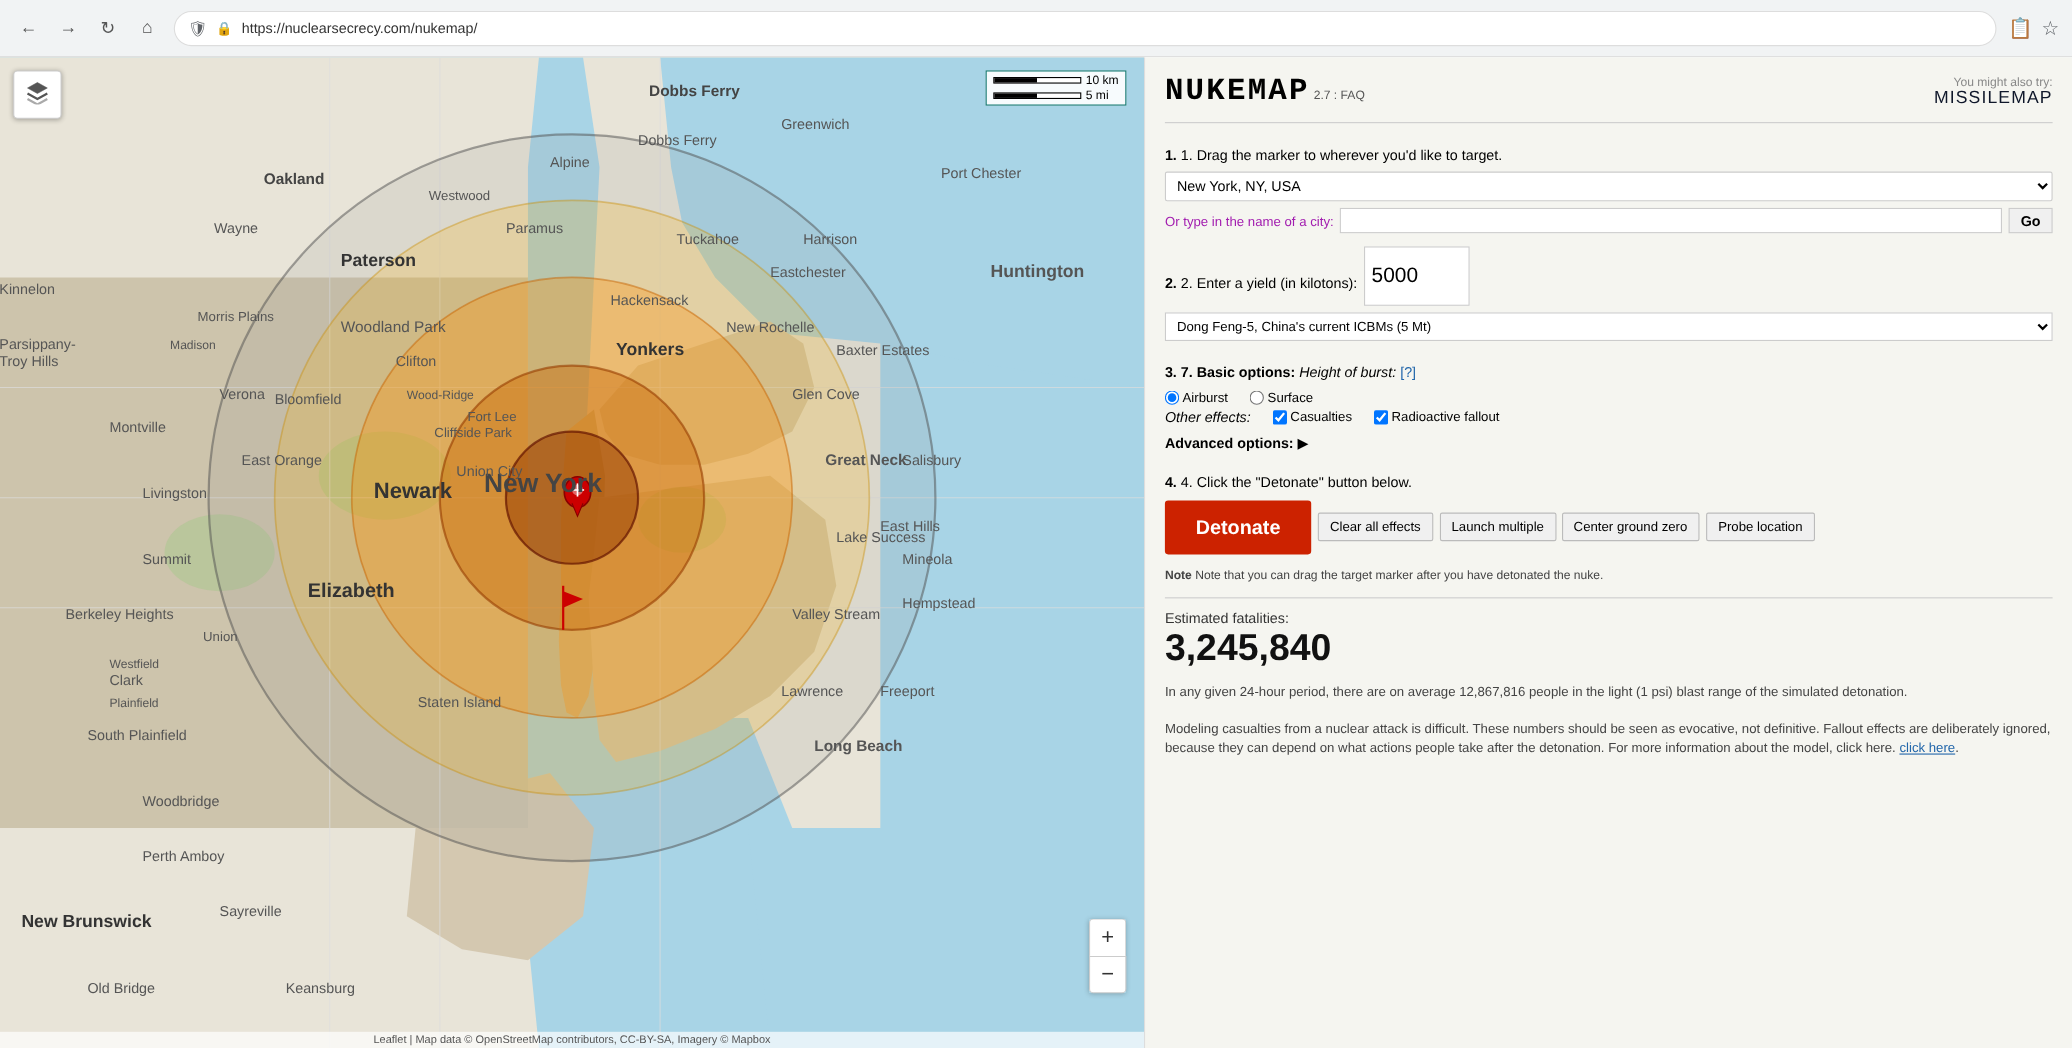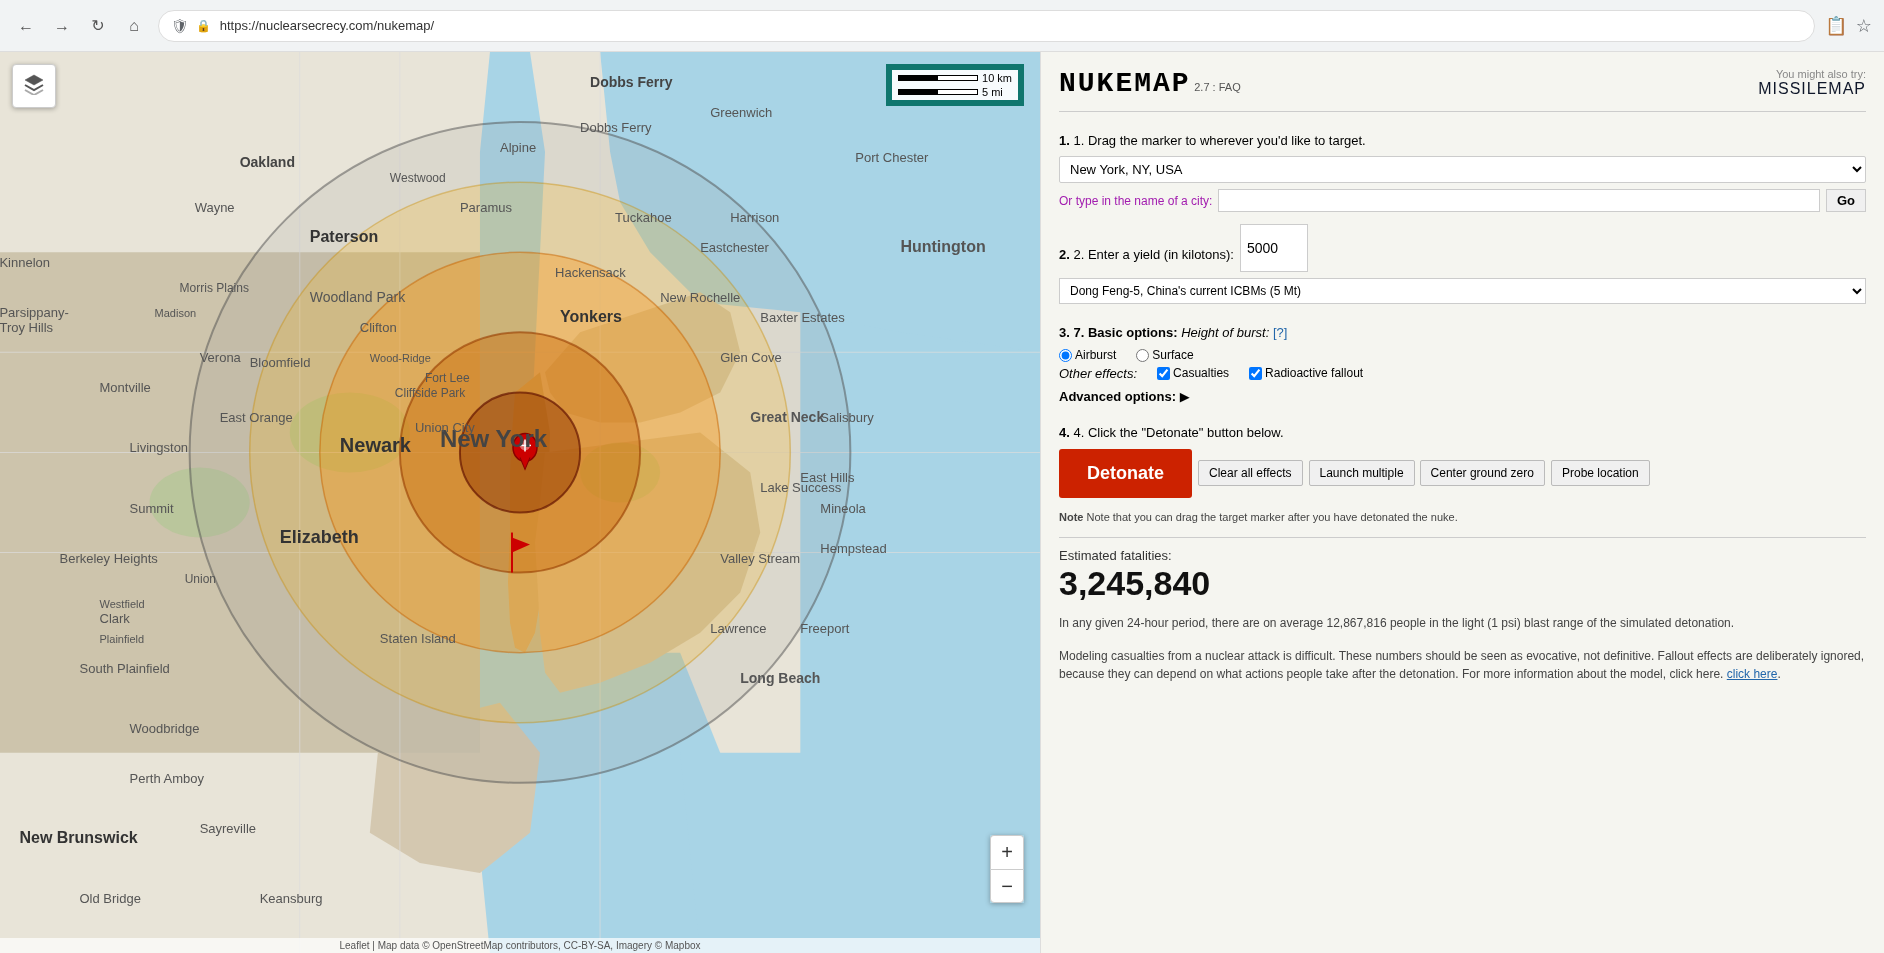--- a/index.html
+++ b/index.html
@@ -54,21 +54,21 @@
       width: 100%;
       height: 100%;
     }
 
     
     .map-scale {
       position: absolute;
       top: 12px;
       right: 16px;
       background: rgba(255,255,255,0.9);
-      border: 6px solid #0f766e;
+      border: 1px solid #0f766e;
       padding: 2px 6px;
       font-size: 11px;
     }
 
     .map-scale-bar {
       display: flex;
       flex-direction: column;
       gap: 2px;
     }
 
@@ -144,21 +144,21 @@
     .sidebar {
       flex: 1;
       background: #f5f5f0;
       padding: 16px 18px;
       overflow-y: auto;
       border-left: 1px solid #ddd;
     }
 
     .sidebar-header {
       display: flex;
-      align-items: flex-start;
+      align-items: center;
       justify-content: space-between;
       margin-bottom: 12px;
     }
 
     .nukemap-title {
       font-size: 28px;
       font-weight: bold;
       letter-spacing: 2px;
       font-family: 'Courier New', monospace;
     }
@@ -224,22 +224,22 @@
     .yield-row {
       display: flex;
       align-items: center;
       gap: 6px;
       margin-bottom: 6px;
     }
 
     .yield-input {
       padding: 15px 6px;
       border: 1px solid #ccc;
-      font-size: 14px;
-      width: 68px;
+      font-size: 19px;
+      width: 96px;
     }
 
     .weapon-select {
       width: 100%;
       padding: 4px 6px;
       font-size: 12px;
       border: 1px solid #ccc;
       background: #fff;
     }
 

